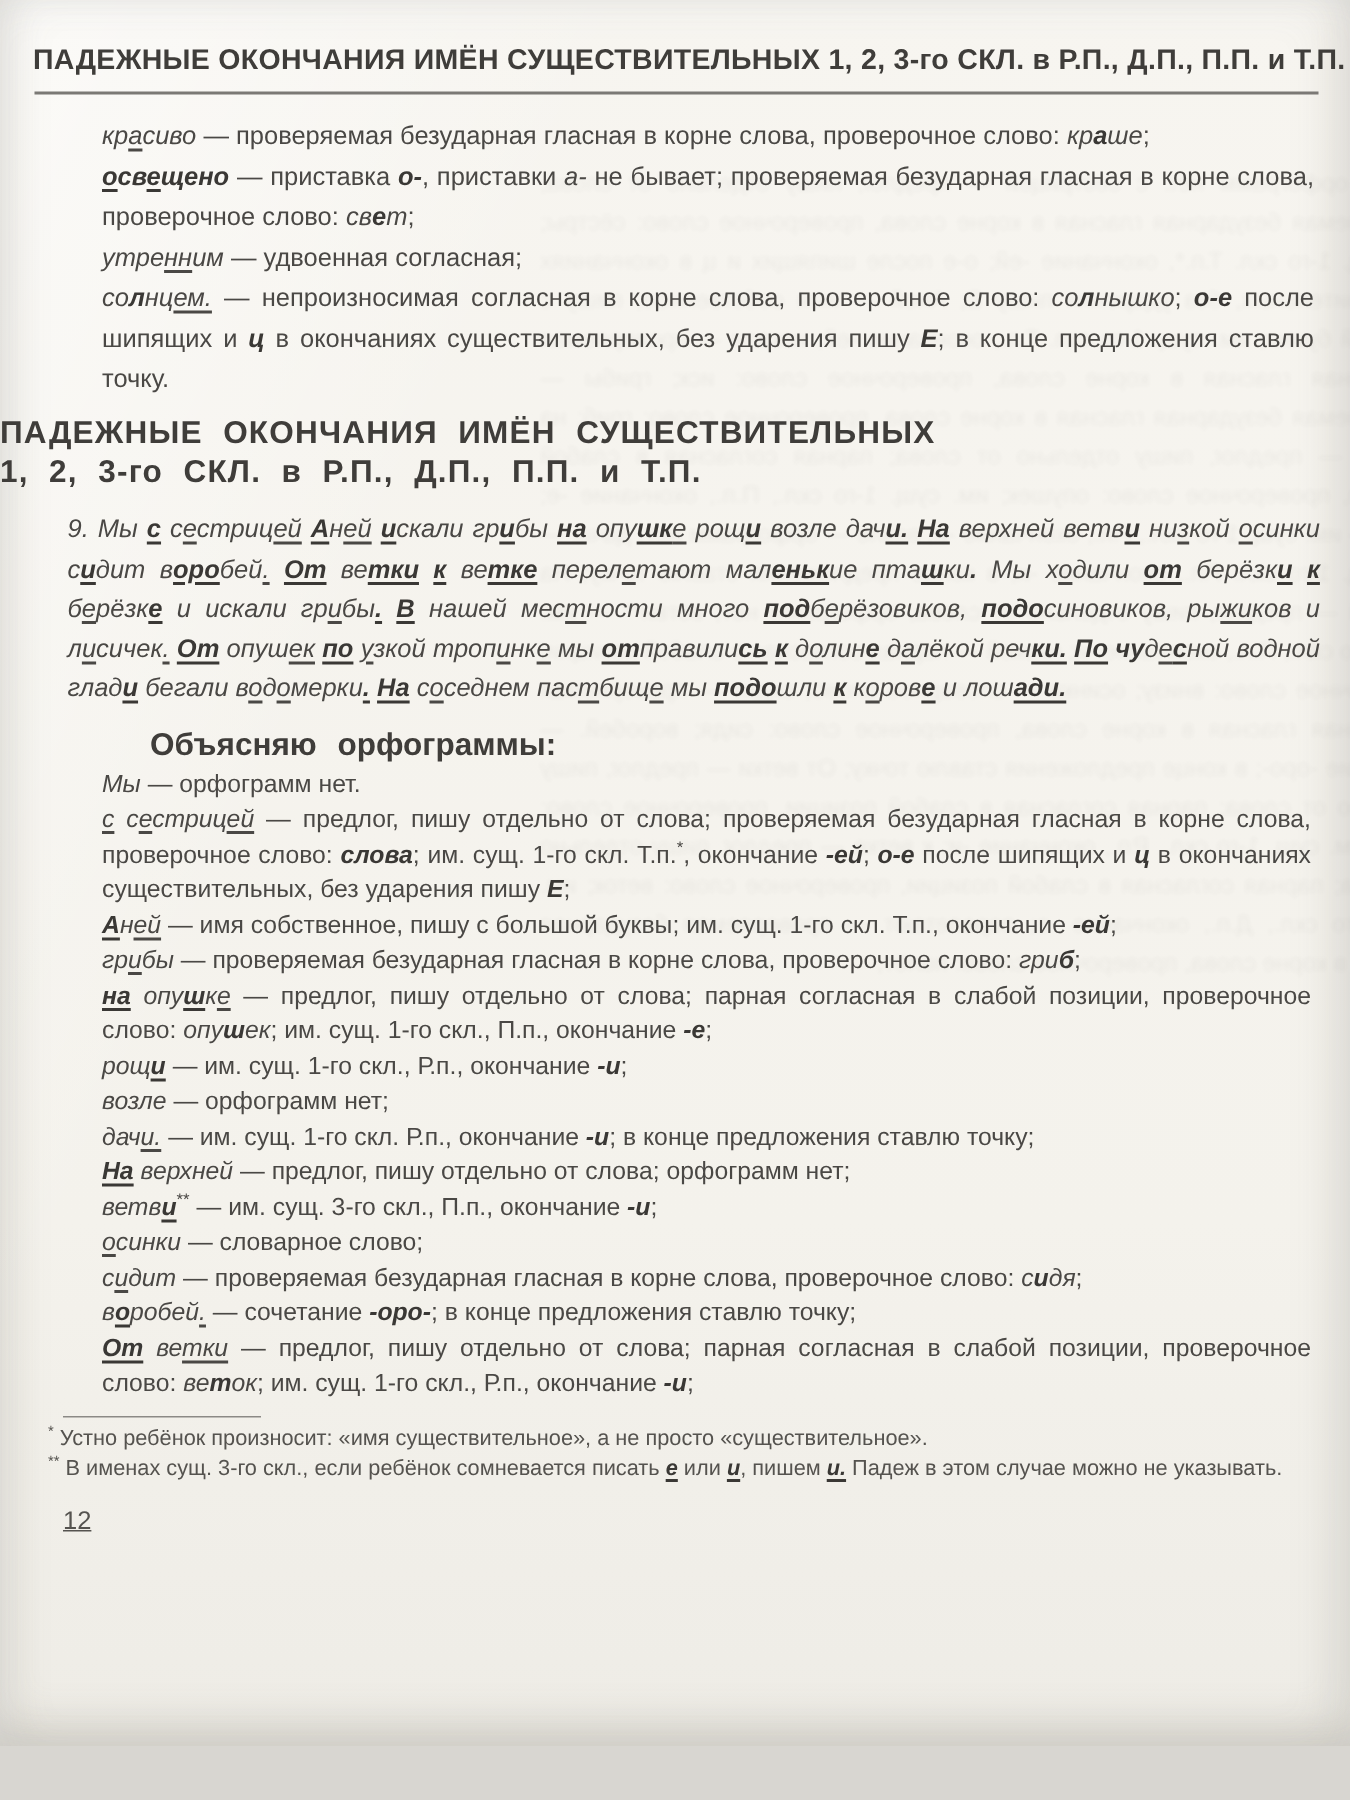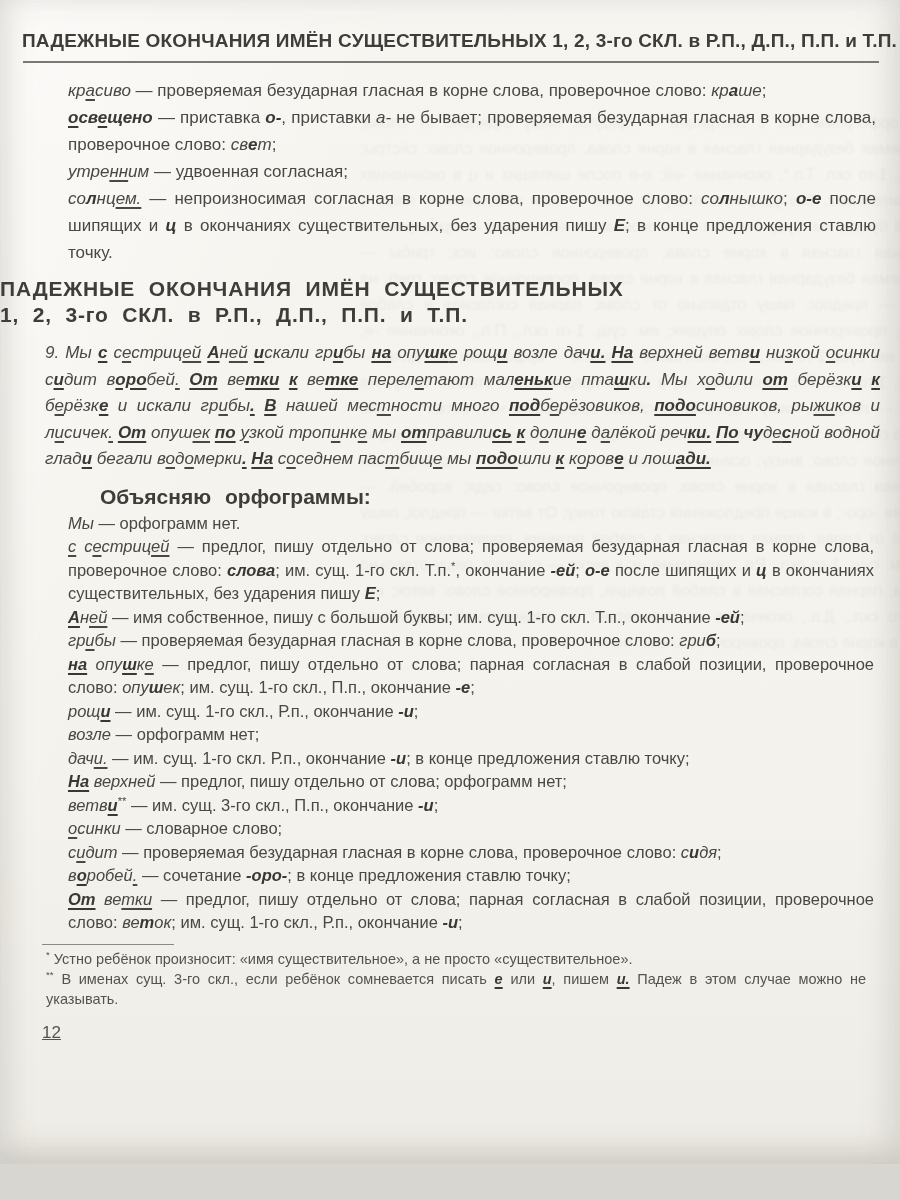--- a/index.html
+++ b/index.html
@@ -49,21 +49,21 @@
   .explain-h{
     margin:10px 0 3px 100px;
     font-size:21px; font-weight:bold; color:#3f3d3a; word-spacing:8px;
     position:relative;
   }
   .explain{margin:0 26px 0 68px; font-size:16.5px; line-height:23.5px; text-align:justify; position:relative;}
   b{color:#3a3835;}
   u{text-underline-offset:3px; text-decoration-thickness:1.5px;}
   sup{font-size:68%; line-height:0; vertical-align:super;}
   .fn-rule{width:132px; border-top:1.5px solid #8b8985; margin:9px 0 5px 42px; position:relative;}
-  .footnotes{margin:0 34px 0 46px; font-size:14.5px; line-height:19.5px; color:#55534f; text-align:justify; position:relative;}
+  .footnotes{margin:0 34px 0 32px; font-size:14.5px; line-height:19.5px; color:#55534f; text-align:justify; position:relative;}
   .fn-p{margin:0 0 1px;}
   .page-num{margin:14px 0 0 42px; font-size:17px; color:#55534f; position:relative;text-decoration:underline;}
 </style>
 </head>
 <body>
 
 <div class="scan">
 
   <div class="ghost">Мы — орфограмм нет. с сестрицей — предлог, пишу отдельно от слова; проверяемая безударная гласная в корне слова, проверочное слово: сёстры; им. сущ. 1-го скл. Т.п.*, окончание -ей; о-е после шипящих и ц в окончаниях существительных, без ударения пишу Е; Аней — имя собственное, пишу с большой буквы; им. сущ. 1-го скл. Т.п., окончание -ей; искали — проверяемая безударная гласная в корне слова, проверочное слово: иск; грибы — проверяемая безударная гласная в корне слова, проверочное слово: гриб; на опушке — предлог, пишу отдельно от слова; парная согласная в слабой позиции, проверочное слово: опушек; им. сущ. 1-го скл., П.п., окончание -е; рощи — им. сущ. 1-го скл., Р.п., окончание -и; возле — орфограмм нет; дачи. — им. сущ. 1-го скл. Р.п., окончание -и; в конце предложения ставлю точку; На верхней — предлог, пишу отдельно от слова; орфограмм нет; ветви** — им. сущ. 3-го скл., П.п., окончание -и; низкой — парная согласная в слабой позиции, проверочное слово: внизу; осинки — словарное слово; сидит — проверяемая безударная гласная в корне слова, проверочное слово: сидя; воробей. — сочетание -оро-; в конце предложения ставлю точку; От ветки — предлог, пишу отдельно от слова; парная согласная в слабой позиции, проверочное слово: веток; им. сущ. 1-го скл., Р.п., окончание -и; к ветке — предлог, пишу отдельно от слова; парная согласная в слабой позиции, проверочное слово: веток; им. сущ. 1-го скл., Д.п., окончание -е; перелетают — проверяемая безударная гласная в корне слова, проверочное слово: полёт;</div>
 

